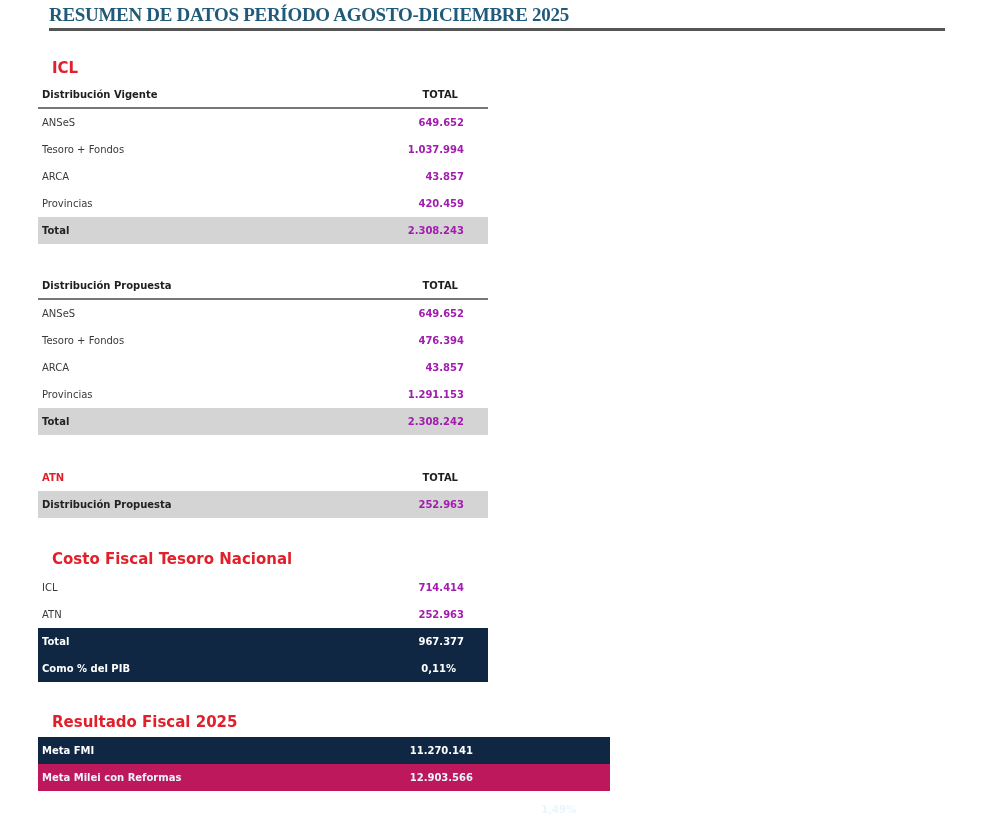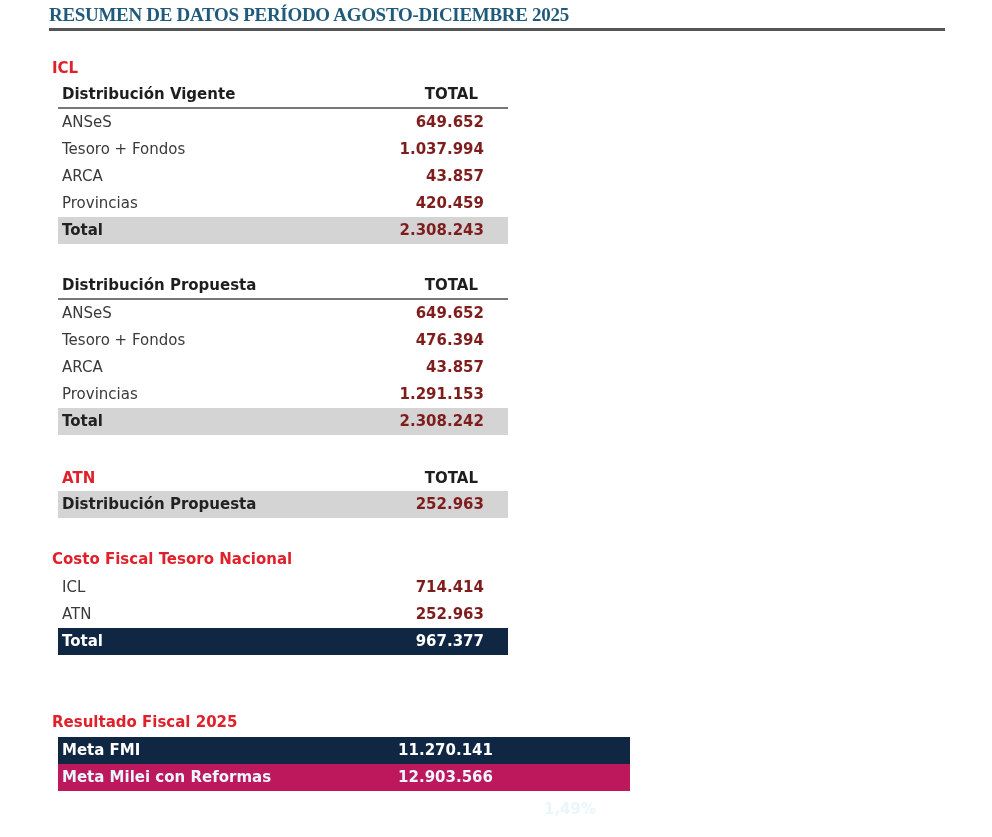--- a/index.html
+++ b/index.html
@@ -1,22 +1,22 @@
 <!DOCTYPE html>
 <html><head>
 <meta charset="utf-8">
 <style>
   html, body { margin:0; padding:0; background:#ffffff; }
   body { width:992px; height:837px; position:relative; overflow:hidden; font-family:"DejaVu Sans", sans-serif; color:#2a2a2a; }
   .title { position:absolute; left:49px; top:4px; width:896px; font-family:"Liberation Serif", serif; font-weight:bold; font-size:19px; color:#1f5a7a; letter-spacing:-0.3px; white-space:nowrap; padding-bottom:2px; border-bottom:3px solid #555; }
   .section-label { position:absolute; left:52px; font-weight:bold; font-size:15px; color:#e0202b; }
-  .tbl { position:absolute; left:58px; width:450px; font-size:15px; }
+  .tbl { position:absolute; left:38px; width:450px; font-size:10px; }
   .row { position:relative; height:27px; line-height:27px; }
   .row .lbl { position:absolute; left:4px; color:#3a3a3a; }
-  .row .val { position:absolute; right:24px; font-weight:bold; color:#7f1d1d; text-align:right; }
+  .row .val { position:absolute; right:24px; font-weight:bold; color:#a21caf; text-align:right; }
   .row.hdr { border-bottom:2px solid #777; height:25px; line-height:25px; }
   .row.hdr .lbl, .row.hdr .val { font-weight:bold; color:#1e1e1e; }
   .row.hdr .val { right:30px; }
   .row.tot { background:#d4d4d4; }
   .row.tot .lbl { font-weight:bold; color:#222; }
   .row.dark { background:#0f2742; }
   .row.dark .lbl, .row.dark .val { color:#ffffff; font-weight:bold; }
   .row.light { background:#be185d; }
   .row.light .lbl, .row.light .val, .row.light .pct { color:#e9f6fd; font-weight:bold; }
   .pct { position:absolute; right:34px; font-weight:bold; color:#ffffff;margin-top:32px; }
@@ -101,20 +101,24 @@
     <span class="val">714.414</span>
   </div>
   <div class="row">
     <span class="lbl">ATN</span>
     <span class="val">252.963</span>
   </div>
   <div class="row dark">
     <span class="lbl">Total</span>
     <span class="val">967.377</span>
   </div>
+  <div class="row dark">
+    <span class="lbl">Como % del PIB</span>
+    <span class="val" style="right:32px;">0,11%</span>
+  </div>
 </div>
 
 <div class="section-label" style="top:713px;">Resultado Fiscal 2025</div>
 <div class="tbl wide" style="top:737px;">
   <div class="row dark">
     <span class="lbl">Meta FMI</span>
     <span class="val">11.270.141</span>
     <span class="pct">1,30%</span>
   </div>
   <div class="row light">

